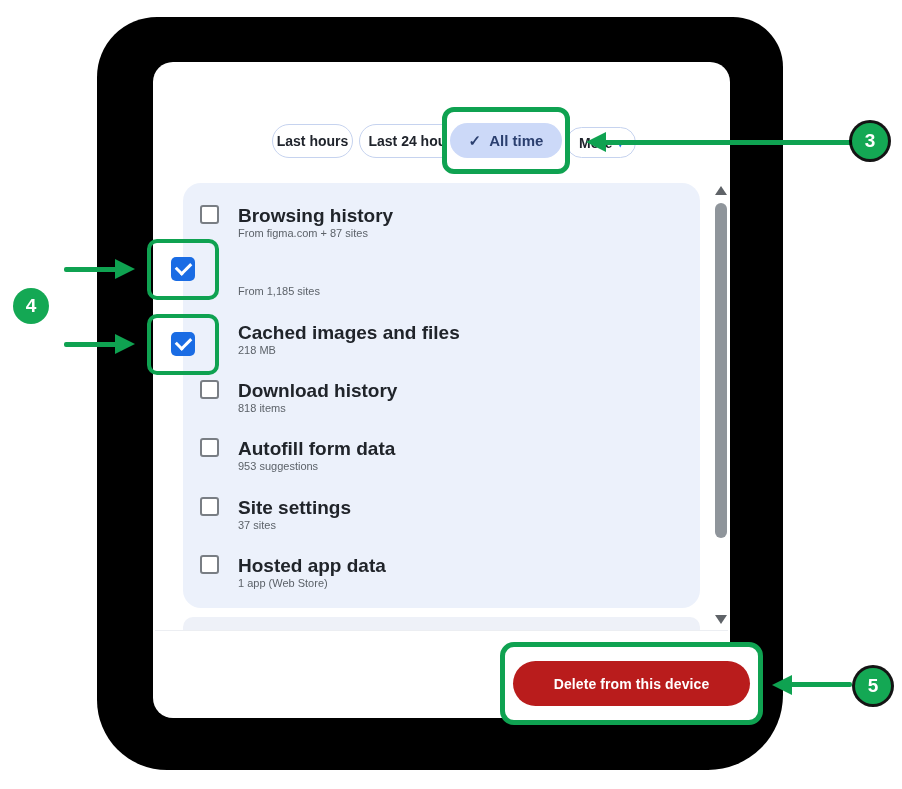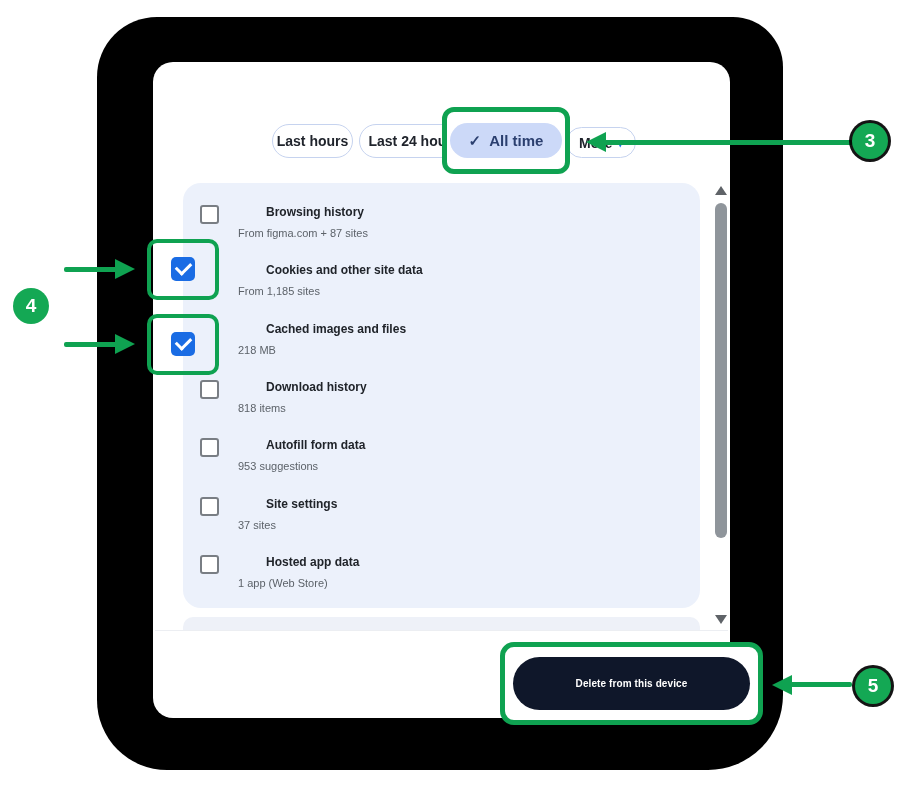--- a/index.html
+++ b/index.html
@@ -35,21 +35,21 @@
     color:#2b3f6f;}
   .chip-selected .check{font-size:15px; margin-right:8px; font-weight:700;}
 
   
   .panel{position:absolute; left:183px; top:183px; width:517px; height:425px;
     background:#ecf1fb; border-radius:18px;}
   .panel-sliver{position:absolute; left:183px; top:617px; width:517px; height:13px;
     background:#eef1f8; border-radius:10px 10px 0 0;}
   .viewport-divider{position:absolute; left:155px; top:630px; width:573px; height:1px; background:#eceef2;}
 
-  .row-title{position:absolute; left:238px; font-size:12px; font-weight:600; color:#20242a;margin-left:28px;}
+  .row-title{position:absolute; left:238px; font-size:19px; font-weight:600; color:#20242a;}
   .row-sub{position:absolute; left:238px; font-size:11px; font-weight:400; color:#5c6269;}
 
   .cb-un{position:absolute; left:200px; width:19px; height:19px; box-sizing:border-box;
     background:#fff; border:2px solid #797e84; border-radius:3px;}
   .cb-ck{position:absolute; width:24px; height:24px; background:#1a6ce4; border-radius:5px;}
   .cb-ck .tick{position:absolute; left:5px; top:5px; width:12px; height:7px;
     border-left:3px solid #fff; border-bottom:3px solid #fff; transform:rotate(-45deg);}
 
   
   .sb-thumb{position:absolute; left:715px; top:203px; width:12px; height:335px;
@@ -59,22 +59,22 @@
   .sb-down{position:absolute; left:715px; top:615px; width:0; height:0;
     border-left:6px solid transparent; border-right:6px solid transparent; border-top:9px solid #5f6368;}
 
   
   .btn-cancel{position:absolute; left:427px; top:652px; width:70px; height:42px;
     background:#fff; border:1.5px solid #d3dff4; border-radius:21px; box-sizing:border-box;
     display:flex; align-items:center; justify-content:center; font-size:15px; font-weight:700; color:#2e6fdf;}
   .hl-delete{position:absolute; left:500px; top:642px; width:263px; height:83px;
     background:#ffffff; border:5px solid #0fa251; border-radius:14px; box-sizing:border-box;
     display:flex; align-items:center; justify-content:center;}
-  .btn-delete{width:237px; height:53px; background:#0f172a; border-radius:27px;
-    display:flex; align-items:center; justify-content:center; font-size:10px; font-weight:700;
+  .btn-delete{width:237px; height:45px; background:#b91c1c; border-radius:27px;
+    display:flex; align-items:center; justify-content:center; font-size:14px; font-weight:700;
     color:#ffffff; letter-spacing:0.1px;}
 
   
   .gbox{position:absolute; width:72px; height:61px; border:4px solid #0fa251;
     border-radius:10px; box-sizing:border-box; background:transparent;}
   .gbox1{left:147px; top:239px;}
   .gbox2{left:147px; top:314px;}
 
   .gline{position:absolute; height:5px; background:#0fa251; border-radius:2px;}
   .ghead-left{position:absolute; width:0; height:0;
@@ -113,21 +113,20 @@
   </div>
 
   <div class="panel"></div>
   <div class="panel-sliver"></div>
   <div class="viewport-divider"></div>
 
   <div class="row-title" style="top:205px">Browsing history</div>
   <div class="row-sub" style="top:227px">From figma.com + 87 sites</div>
   <div class="cb-un" style="top:205px"></div>
 
-  <div class="row-title" style="top:263px">Cookies and other site data</div>
   <div class="row-sub" style="top:285px">From 1,185 sites</div>
   <div class="cb-ck" style="left:171px; top:257px">
       <span class="tick"></span>
     </div>
 
   <div class="row-title" style="top:322px">Cached images and files</div>
   <div class="row-sub" style="top:344px">218 MB</div>
   <div class="cb-ck" style="left:171px; top:332px">
       <span class="tick"></span>
     </div>

